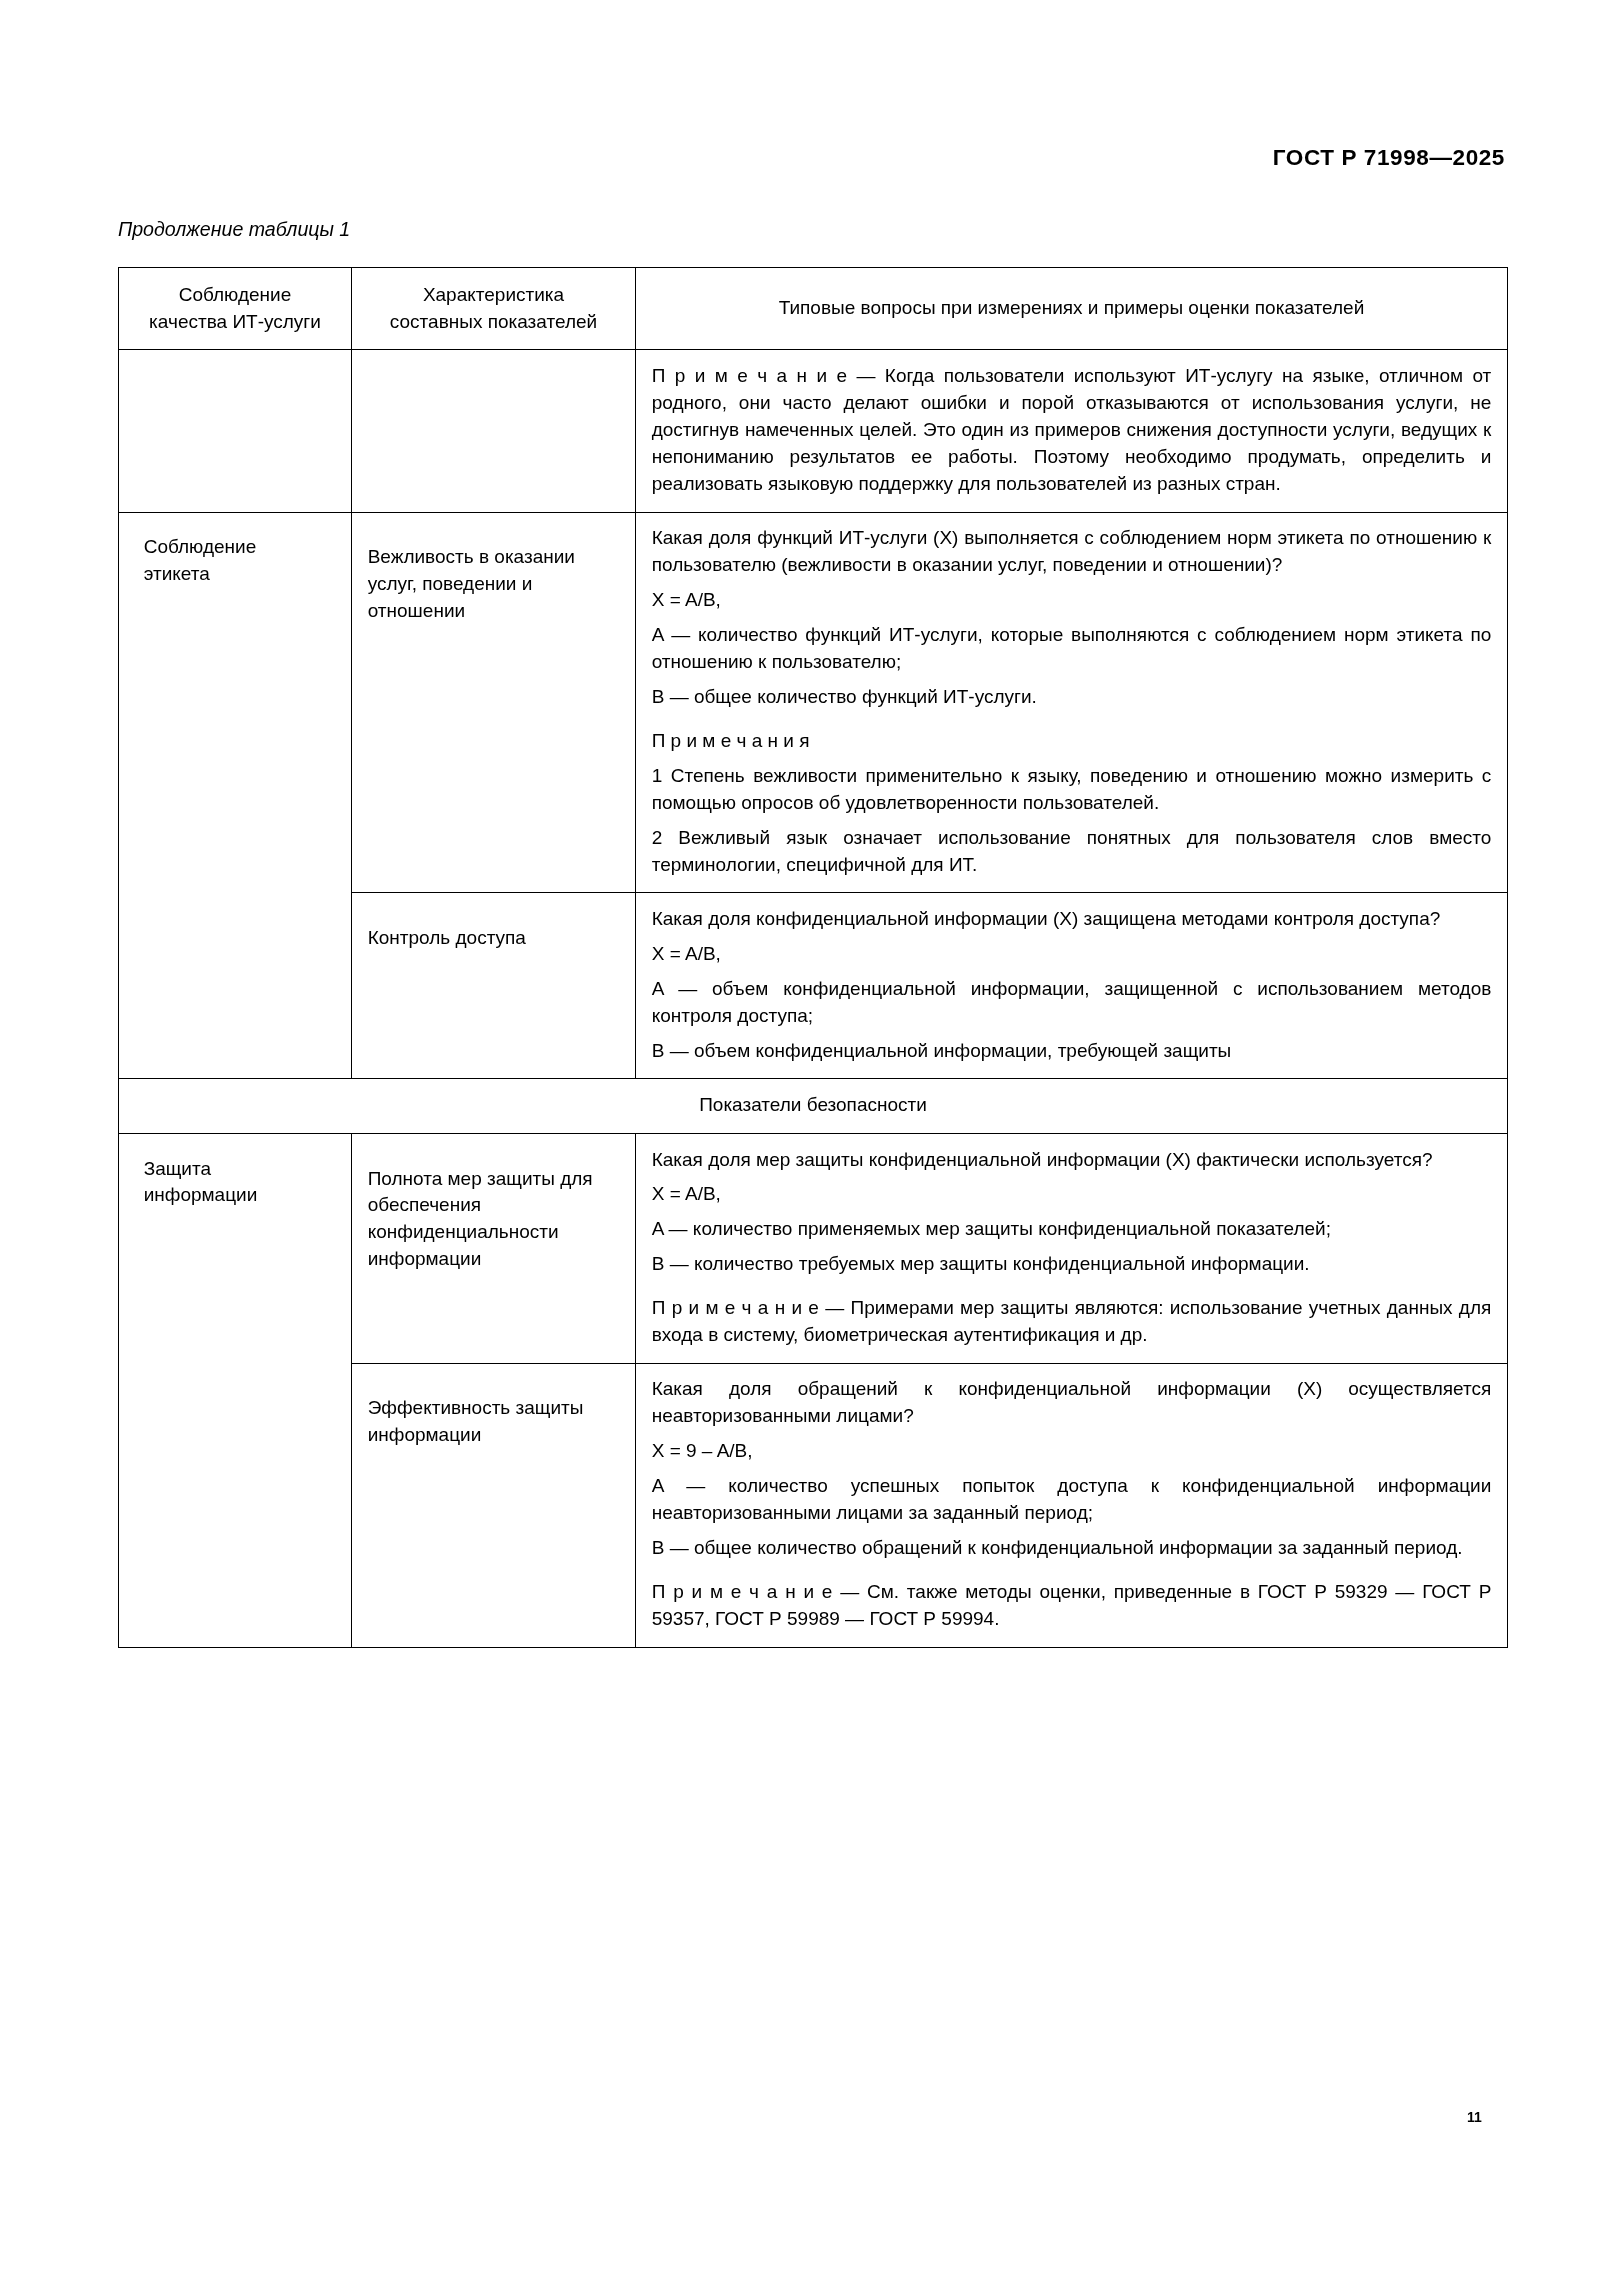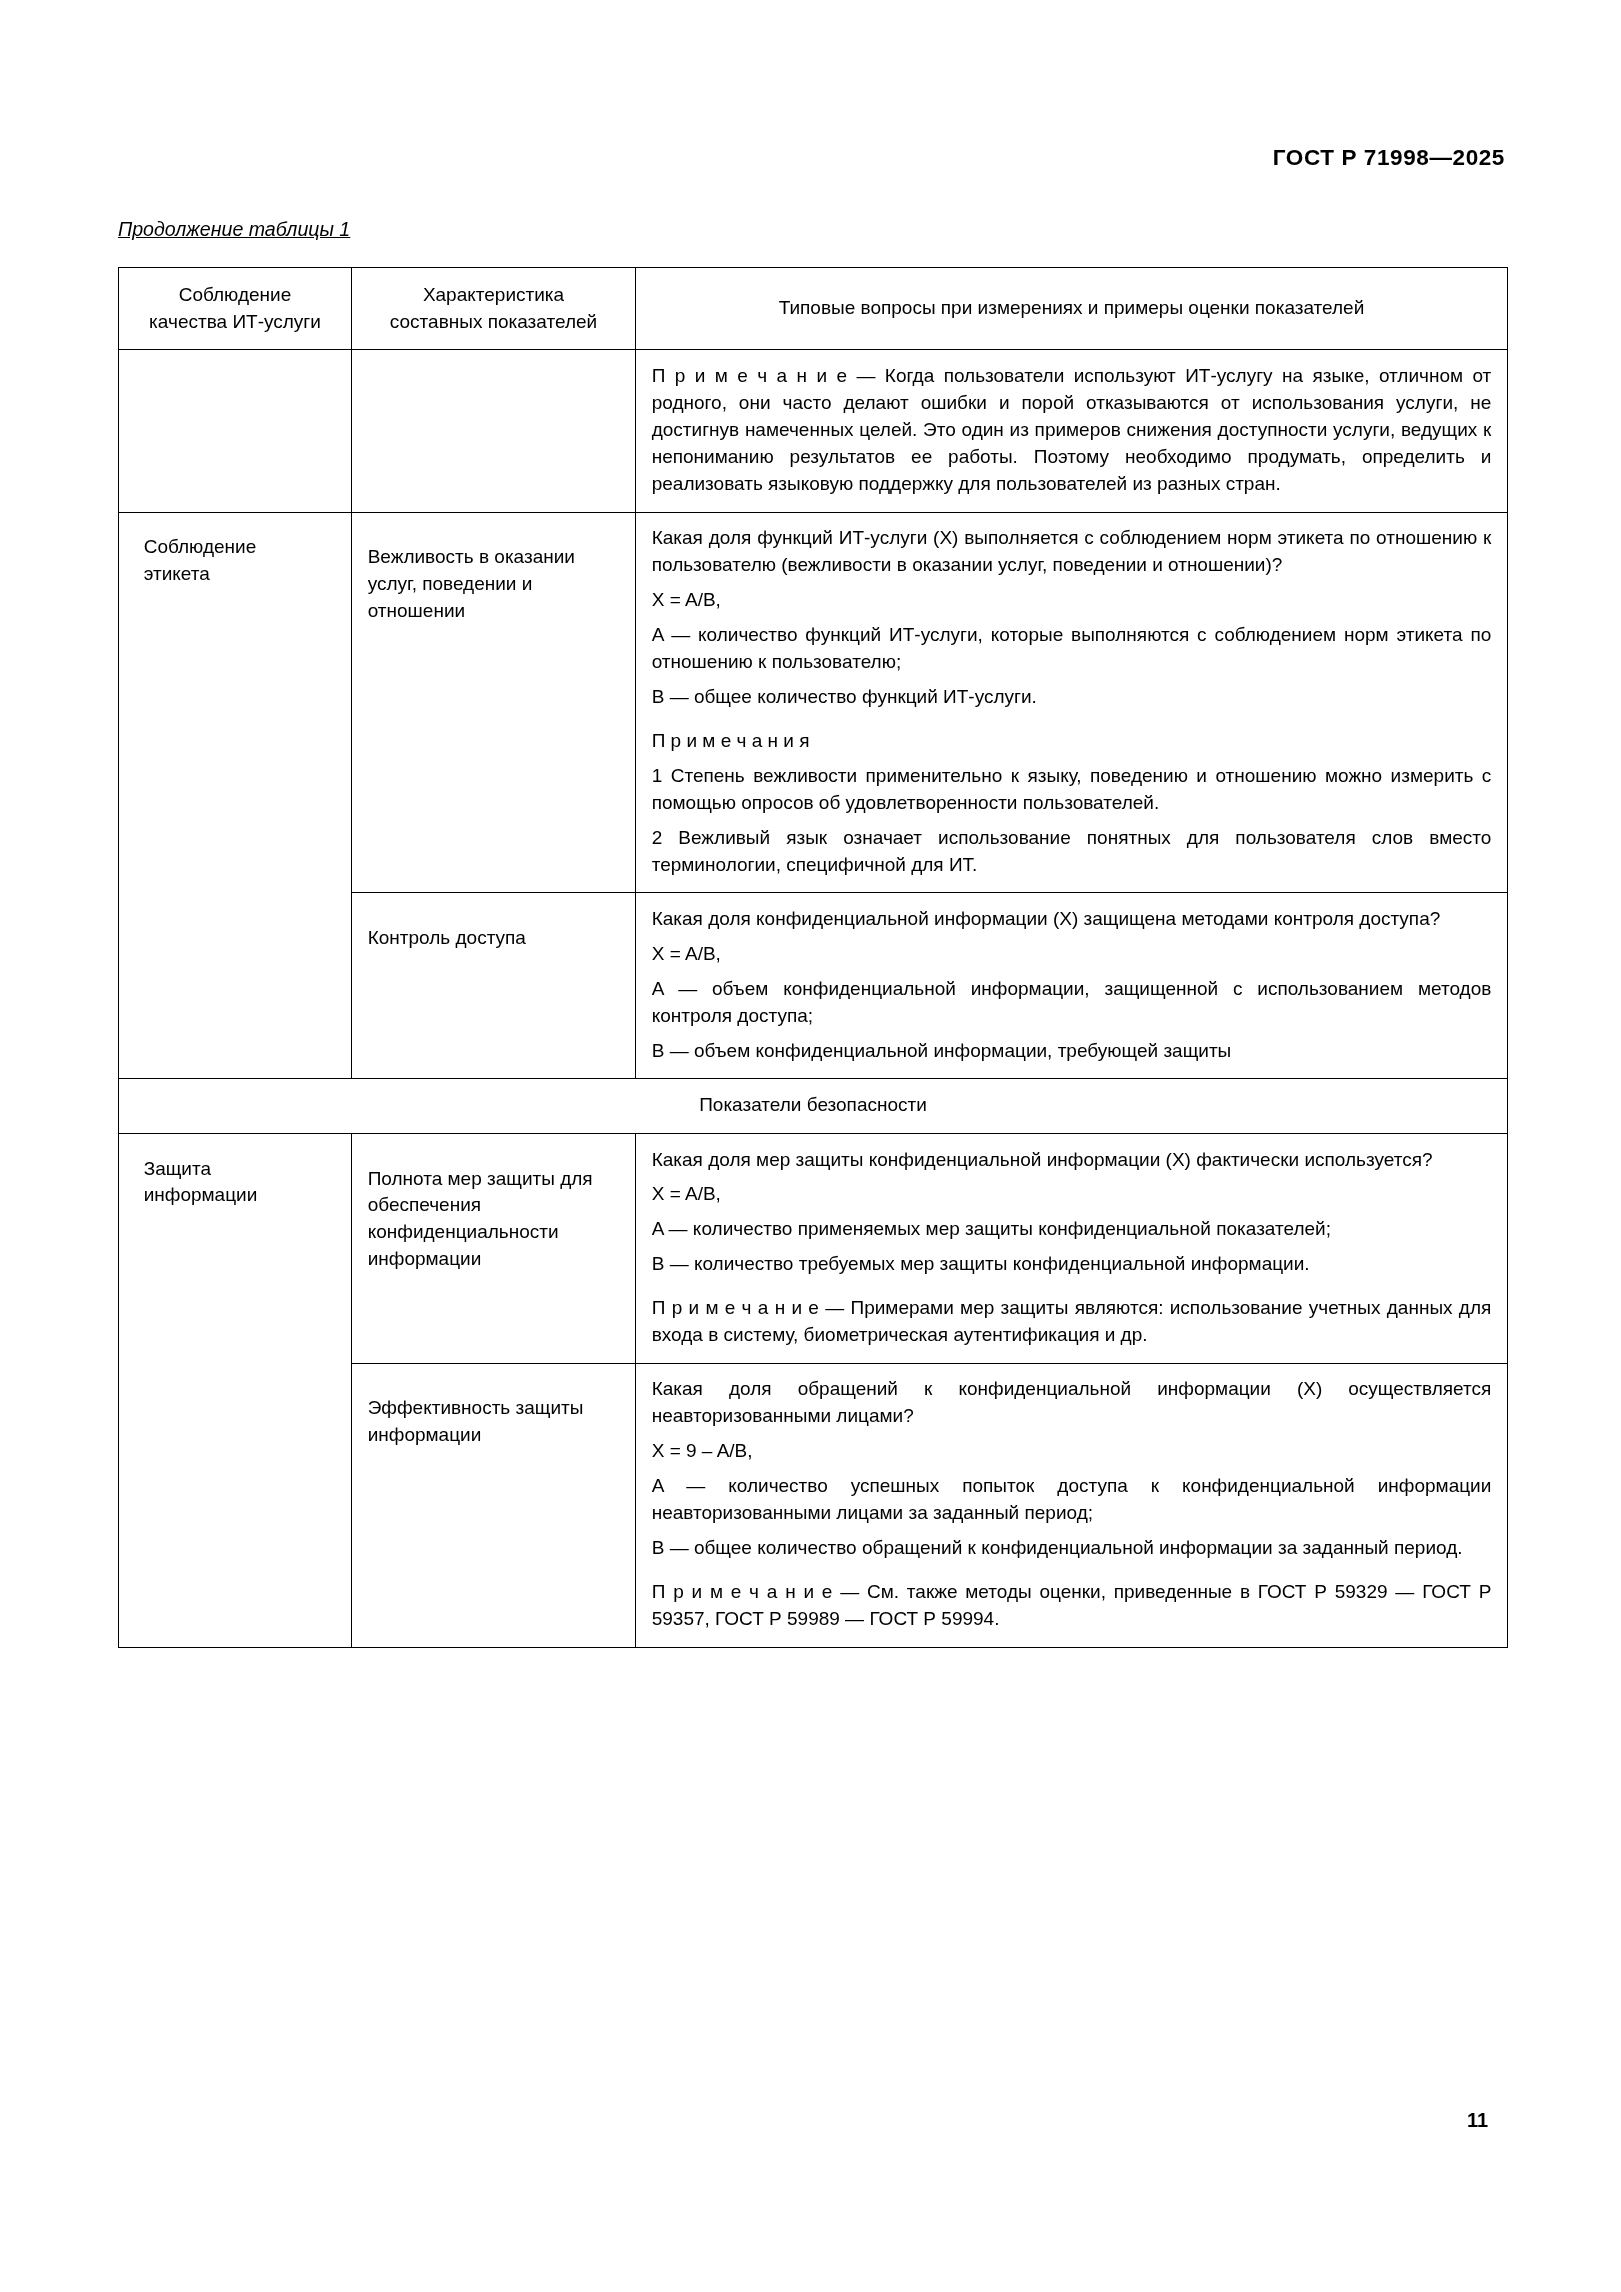--- a/index.html
+++ b/index.html
@@ -28,21 +28,20 @@
     font-size: 22.5px;
     font-weight: bold;
     letter-spacing: 0.6px;
   }
   .table-caption {
     position: absolute;
     top: 218px;
     left: 118px;
     font-size: 19.6px;
     font-style: italic;
-    text-decoration: underline;
   }
   table.main {
     position: absolute;
     top: 267px;
     left: 118px;
     width: 1390px;
     border-collapse: collapse;
     table-layout: fixed;
   }
   table.main td, table.main th {
@@ -84,21 +83,21 @@
   }
   .label-cell p {
     margin: 9px;
     text-align: justify;
     text-justify: inter-word;
   }
   .page-num {
     position: absolute;
     left: 1467px;
     top: 2109px;
-    font-size: 20px;
+    font-size: 14px;
     font-weight: bold;
   }
 </style>
 </head>
 <body>
 
 <div class="page">
 
   <div class="header-std">ГОСТ Р 71998—2025</div>
 

